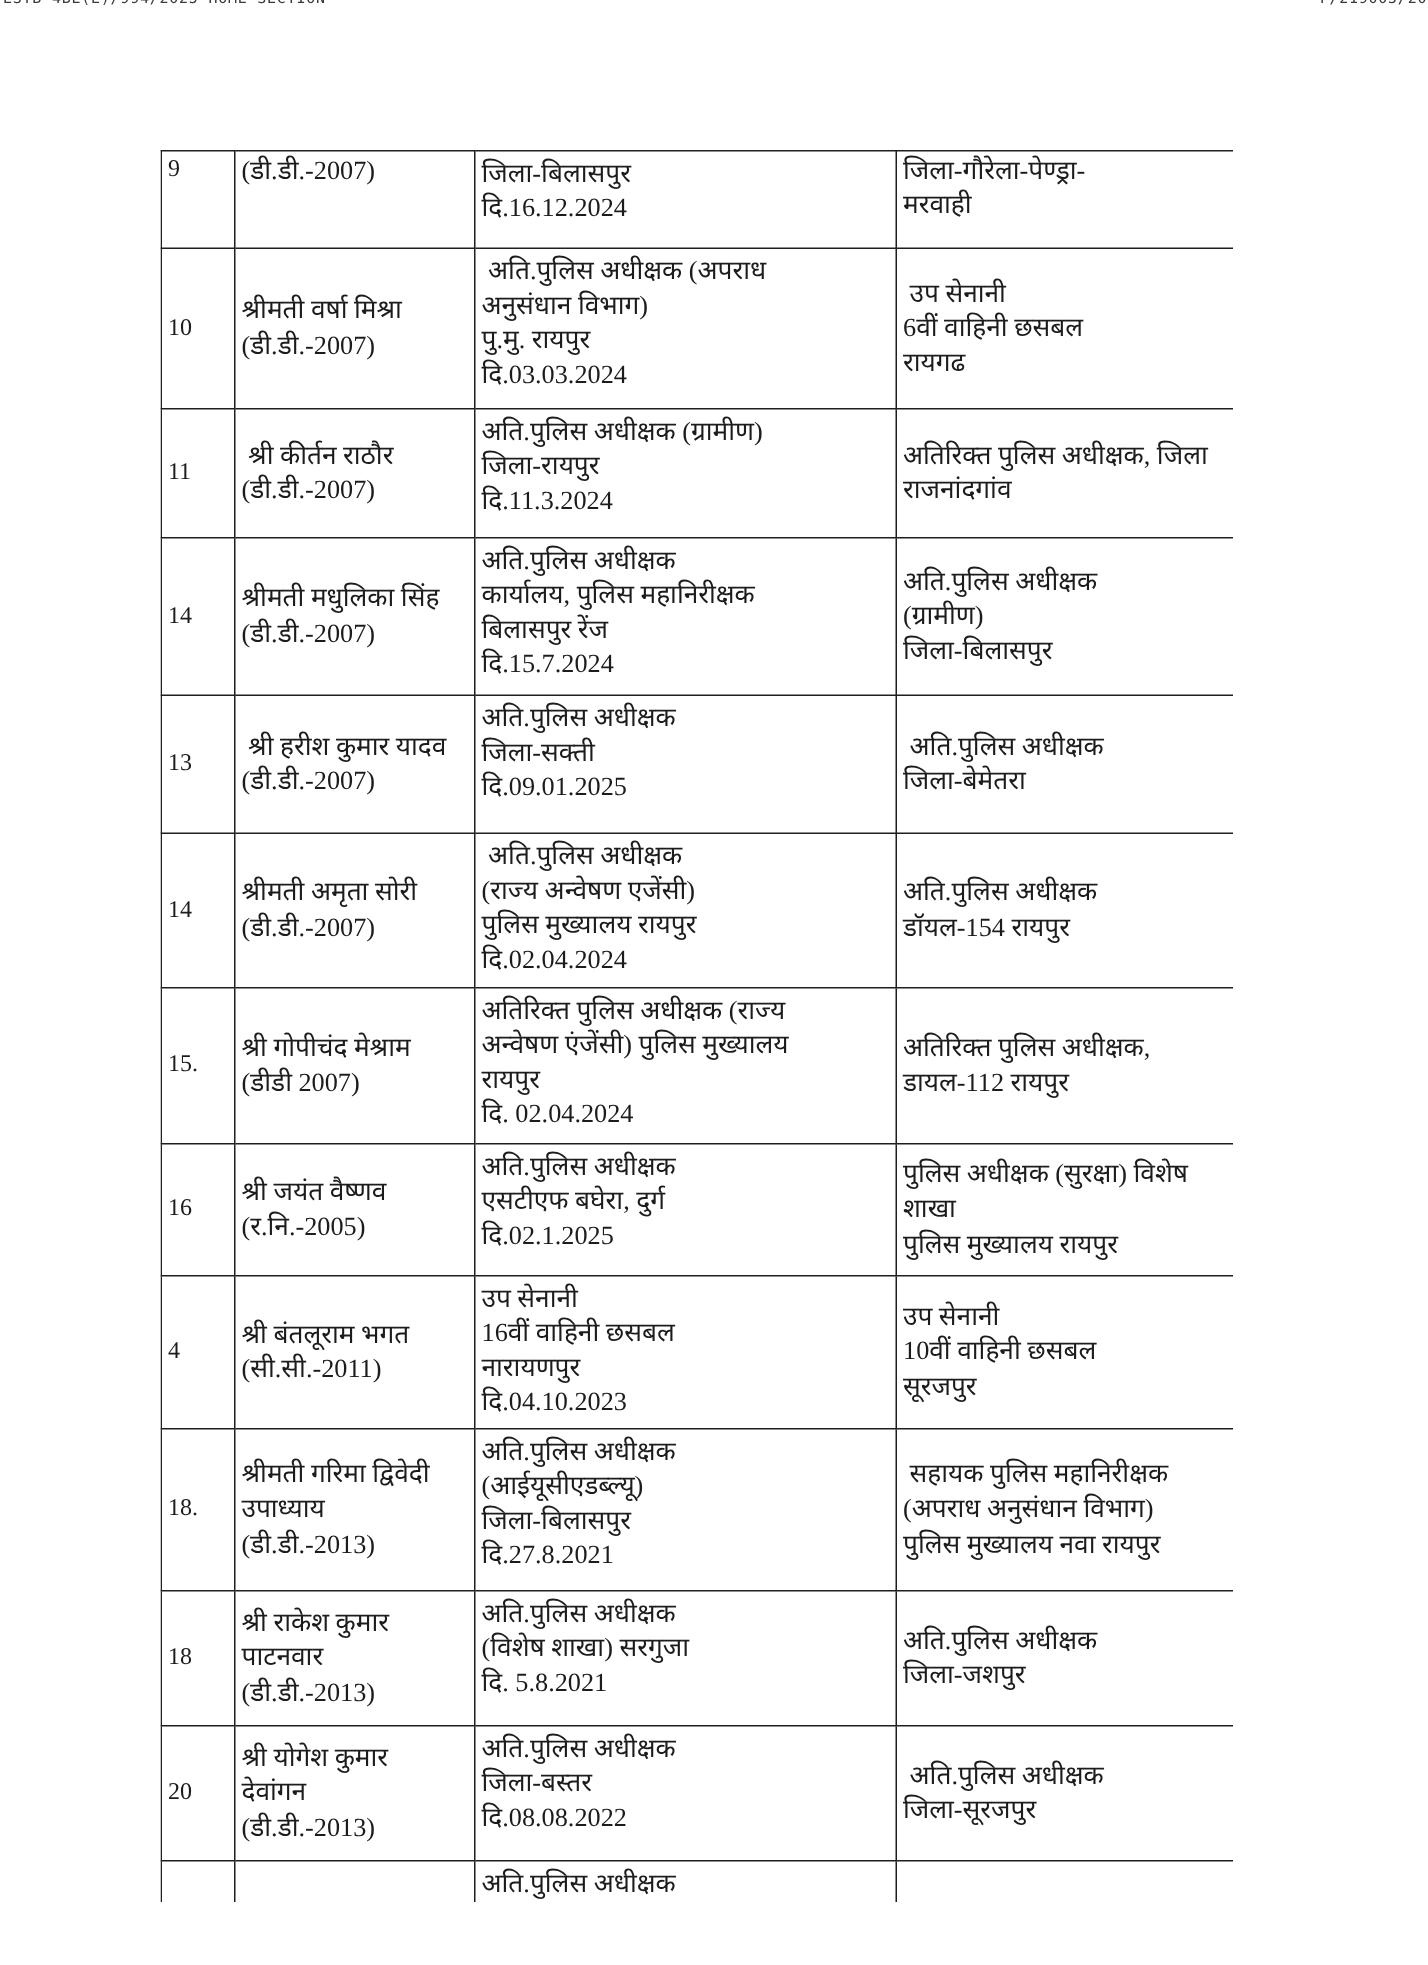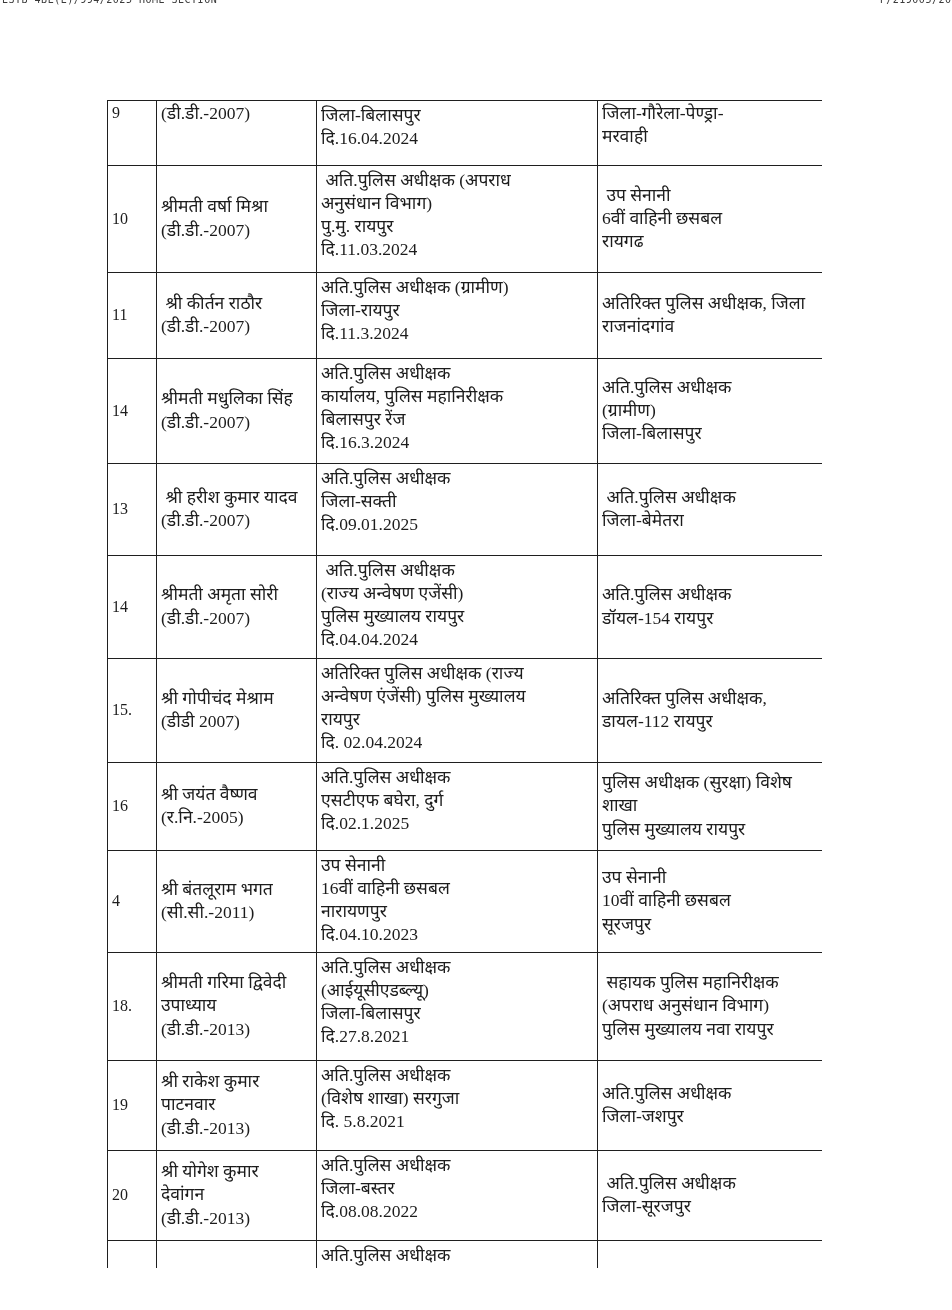--- a/index.html
+++ b/index.html
@@ -67,51 +67,51 @@
   <span class="hdr-left">ESTB 4BE(E)/994/2025 HOME SECTION</span>
   <span class="hdr-right">F/219005/202</span>
 </div>
 
 <div class="table-clip">
   <table id="doc-table">
     <tbody>
         <tr>
           <td class="col-sno"><div>9</div></td>
           <td class="col-name"><div>(डी.डी.-2007)</div></td>
-          <td class="col-current"><div>जिला-बिलासपुर</div><div>दि.16.04.2024</div></td>
+          <td class="col-current"><div>जिला-बिलासपुर</div><div>दि.16.12.2024</div></td>
           <td class="col-new"><div>जिला-गौरेला-पेण्ड्रा-</div><div>मरवाही</div></td>
         </tr>
         <tr>
           <td class="col-sno"><div>10</div></td>
           <td class="col-name"><div>श्रीमती वर्षा मिश्रा</div><div>(डी.डी.-2007)</div></td>
-          <td class="col-current"><div> अति.पुलिस अधीक्षक (अपराध</div><div>अनुसंधान विभाग)</div><div>पु.मु. रायपुर</div><div>दि.11.03.2024</div></td>
+          <td class="col-current"><div> अति.पुलिस अधीक्षक (अपराध</div><div>अनुसंधान विभाग)</div><div>पु.मु. रायपुर</div><div>दि.03.03.2024</div></td>
           <td class="col-new"><div> उप सेनानी</div><div>6वीं वाहिनी छसबल</div><div>रायगढ</div></td>
         </tr>
         <tr>
           <td class="col-sno"><div>11</div></td>
           <td class="col-name"><div> श्री कीर्तन राठौर</div><div>(डी.डी.-2007)</div></td>
           <td class="col-current"><div>अति.पुलिस अधीक्षक (ग्रामीण)</div><div>जिला-रायपुर</div><div>दि.11.3.2024</div></td>
           <td class="col-new"><div>अतिरिक्त पुलिस अधीक्षक, जिला</div><div>राजनांदगांव</div></td>
         </tr>
         <tr>
           <td class="col-sno"><div>14</div></td>
           <td class="col-name"><div>श्रीमती मधुलिका सिंह</div><div>(डी.डी.-2007)</div></td>
-          <td class="col-current"><div>अति.पुलिस अधीक्षक</div><div>कार्यालय, पुलिस महानिरीक्षक</div><div>बिलासपुर रेंज</div><div>दि.16.3.2024</div></td>
+          <td class="col-current"><div>अति.पुलिस अधीक्षक</div><div>कार्यालय, पुलिस महानिरीक्षक</div><div>बिलासपुर रेंज</div><div>दि.15.7.2024</div></td>
           <td class="col-new"><div>अति.पुलिस अधीक्षक</div><div>(ग्रामीण)</div><div>जिला-बिलासपुर</div></td>
         </tr>
         <tr>
           <td class="col-sno"><div>13</div></td>
           <td class="col-name"><div> श्री हरीश कुमार यादव</div><div>(डी.डी.-2007)</div></td>
           <td class="col-current"><div>अति.पुलिस अधीक्षक</div><div>जिला-सक्ती</div><div>दि.09.01.2025</div></td>
           <td class="col-new"><div> अति.पुलिस अधीक्षक</div><div>जिला-बेमेतरा</div></td>
         </tr>
         <tr>
           <td class="col-sno"><div>14</div></td>
           <td class="col-name"><div>श्रीमती अमृता सोरी</div><div>(डी.डी.-2007)</div></td>
-          <td class="col-current"><div> अति.पुलिस अधीक्षक</div><div>(राज्य अन्वेषण एजेंसी)</div><div>पुलिस मुख्यालय रायपुर</div><div>दि.04.04.2024</div></td>
+          <td class="col-current"><div> अति.पुलिस अधीक्षक</div><div>(राज्य अन्वेषण एजेंसी)</div><div>पुलिस मुख्यालय रायपुर</div><div>दि.02.04.2024</div></td>
           <td class="col-new"><div>अति.पुलिस अधीक्षक</div><div>डॉयल-154 रायपुर</div></td>
         </tr>
         <tr>
           <td class="col-sno"><div>15.</div></td>
           <td class="col-name"><div>श्री गोपीचंद मेश्राम</div><div>(डीडी 2007)</div></td>
           <td class="col-current"><div>अतिरिक्त पुलिस अधीक्षक (राज्य</div><div>अन्वेषण एंजेंसी) पुलिस मुख्यालय</div><div>रायपुर</div><div>दि. 02.04.2024</div></td>
           <td class="col-new"><div>अतिरिक्त पुलिस अधीक्षक,</div><div>डायल-112 रायपुर</div></td>
         </tr>
         <tr>
           <td class="col-sno"><div>16</div></td>
@@ -125,21 +125,21 @@
           <td class="col-current"><div>उप सेनानी</div><div>16वीं वाहिनी छसबल</div><div>नारायणपुर</div><div>दि.04.10.2023</div></td>
           <td class="col-new"><div>उप सेनानी</div><div>10वीं वाहिनी छसबल</div><div>सूरजपुर</div></td>
         </tr>
         <tr>
           <td class="col-sno"><div>18.</div></td>
           <td class="col-name"><div>श्रीमती गरिमा द्विवेदी</div><div>उपाध्याय</div><div>(डी.डी.-2013)</div></td>
           <td class="col-current"><div>अति.पुलिस अधीक्षक</div><div>(आईयूसीएडब्ल्यू)</div><div>जिला-बिलासपुर</div><div>दि.27.8.2021</div></td>
           <td class="col-new"><div> सहायक पुलिस महानिरीक्षक</div><div>(अपराध अनुसंधान विभाग)</div><div>पुलिस मुख्यालय नवा रायपुर</div></td>
         </tr>
         <tr>
-          <td class="col-sno"><div>19</div></td>
+          <td class="col-sno"><div>18</div></td>
           <td class="col-name"><div>श्री राकेश कुमार</div><div>पाटनवार</div><div>(डी.डी.-2013)</div></td>
           <td class="col-current"><div>अति.पुलिस अधीक्षक</div><div>(विशेष शाखा) सरगुजा</div><div>दि. 5.8.2021</div></td>
           <td class="col-new"><div>अति.पुलिस अधीक्षक</div><div>जिला-जशपुर</div></td>
         </tr>
         <tr>
           <td class="col-sno"><div>20</div></td>
           <td class="col-name"><div>श्री योगेश कुमार</div><div>देवांगन</div><div>(डी.डी.-2013)</div></td>
           <td class="col-current"><div>अति.पुलिस अधीक्षक</div><div>जिला-बस्तर</div><div>दि.08.08.2022</div></td>
           <td class="col-new"><div> अति.पुलिस अधीक्षक</div><div>जिला-सूरजपुर</div></td>
         </tr>

